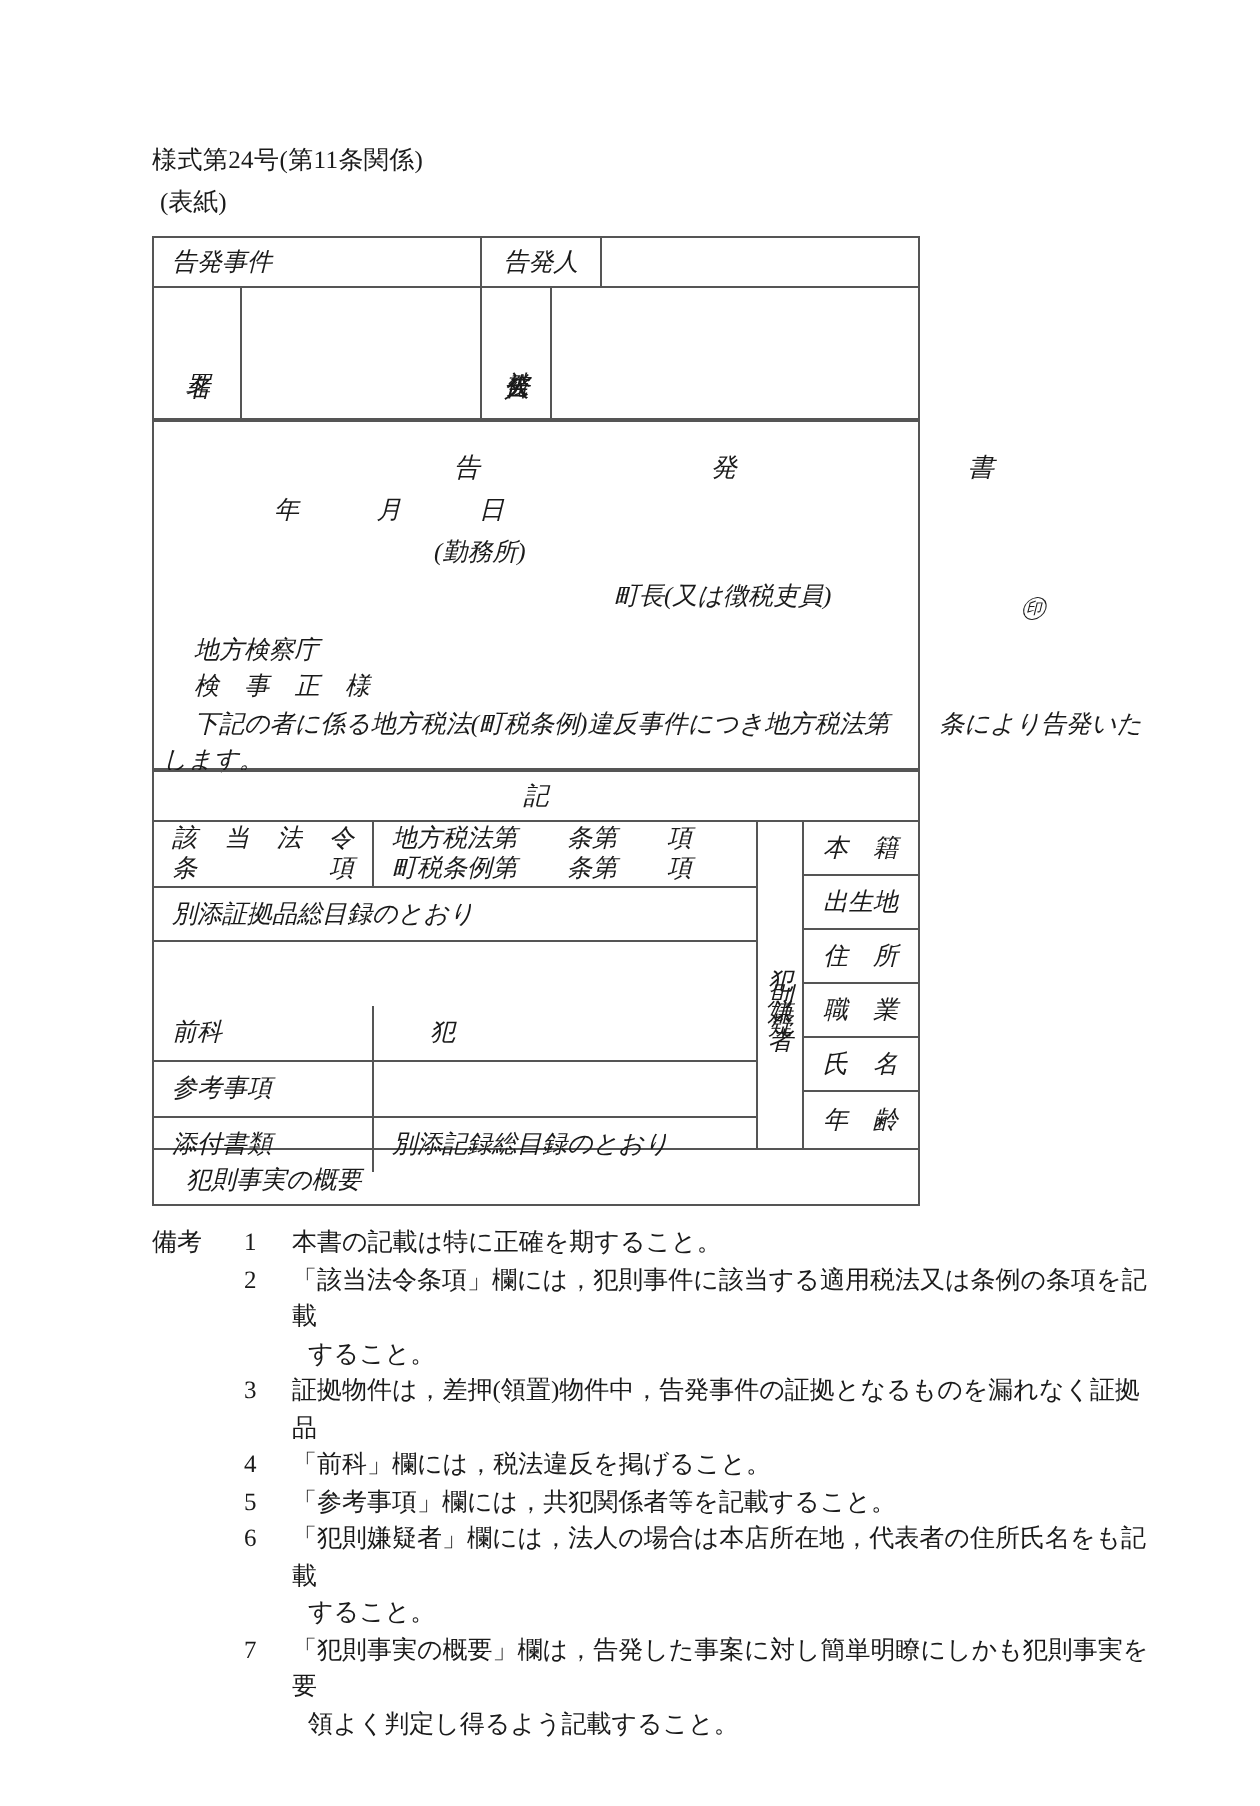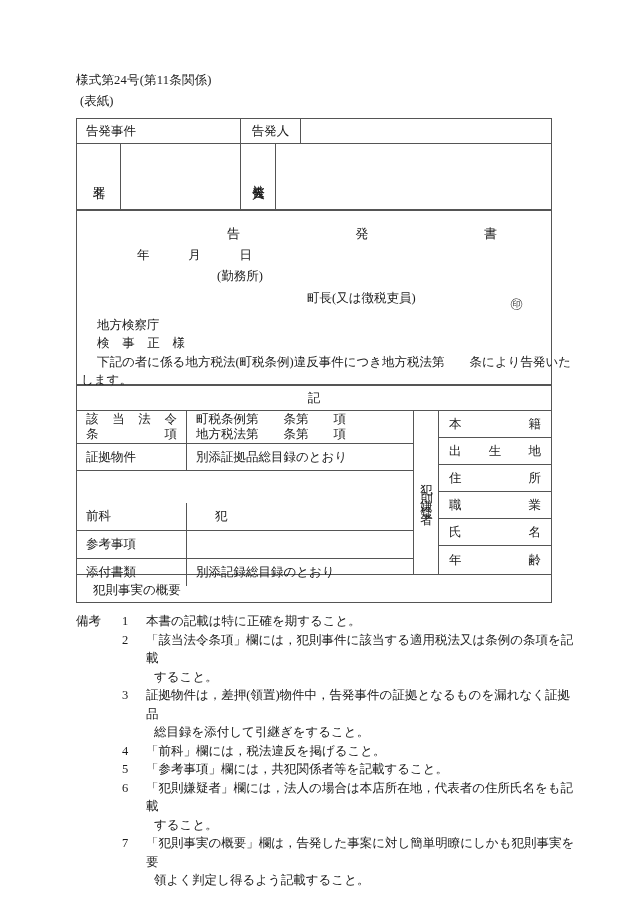--- a/index.html
+++ b/index.html
@@ -12,23 +12,24 @@
     overflow:hidden;
   }
   .page{position:absolute;left:0;top:0;width:630px;height:903px;}
 
   
   .form-no{position:absolute;left:76px;top:72px;font-size:12.5px;letter-spacing:.2px;}
   .cover-label{position:absolute;left:80px;top:93px;font-size:12.5px;}
 
   
   .frame{
-    position:absolute;left:76px;width:476px;
+    position:absolute;left:76px;width:384px;
     border:1px solid #555;
     box-sizing:border-box;
+    font-style:italic;
   }
   .row{display:flex;box-sizing:border-box;}
   .cell{box-sizing:border-box;position:relative;}
   .bb{border-bottom:1px solid #555;}
   .br{border-right:1px solid #555;}
 
   .sp{ 
     display:flex;justify-content:space-between;align-items:center;
     font-size:12.5px;padding:0 9px;height:100%;box-sizing:border-box;
   }
@@ -177,30 +178,27 @@
                 <span>令</span>
               </div>
               <div class="ln">
                 <span>条</span>
                 <span>項</span>
               </div>
             </div>
           </div>
           <div class="cell val">
             <div class="two-line">
+              <div class="lnv">地方税法第　　条第　　項</div>
               <div class="lnv indent">町税条例第　　条第　　項</div>
-              <div class="lnv">地方税法第　　条第　　項</div>
             </div>
           </div>
         </div>
 
         <div class="lrow bb" style="height:26px;">
-          <div class="cell lbl br">
-            <div class="sp">証拠物件</div>
-          </div>
           <div class="cell val">
             <div class="lft">別添証拠品総目録のとおり</div>
           </div>
         </div>
 
         <div class="lrow bb" style="height:27px;margin-top:32px;">
           <div class="cell lbl br">
             <div class="sp">前科</div>
           </div>
           <div class="cell val">
@@ -283,21 +281,20 @@
       <span class="txt cont">すること。</span>
     </div>
     <div class="note">
       <span class="caption"></span>
       <span class="num">3</span>
       <span class="txt">証拠物件は，差押(領置)物件中，告発事件の証拠となるものを漏れなく証拠品</span>
     </div>
     <div class="note">
       <span class="caption"></span>
       <span class="num"></span>
-      <span class="txt cont">総目録を添付して引継ぎをすること。</span>
     </div>
     <div class="note">
       <span class="caption"></span>
       <span class="num">4</span>
       <span class="txt">「前科」欄には，税法違反を掲げること。</span>
     </div>
     <div class="note">
       <span class="caption"></span>
       <span class="num">5</span>
       <span class="txt">「参考事項」欄には，共犯関係者等を記載すること。</span>

